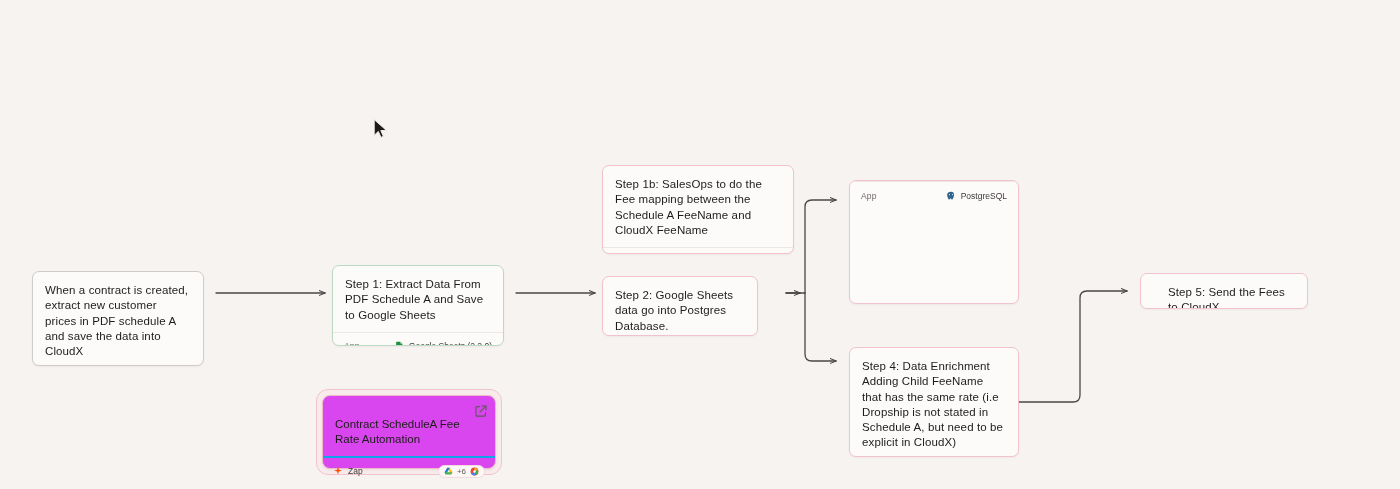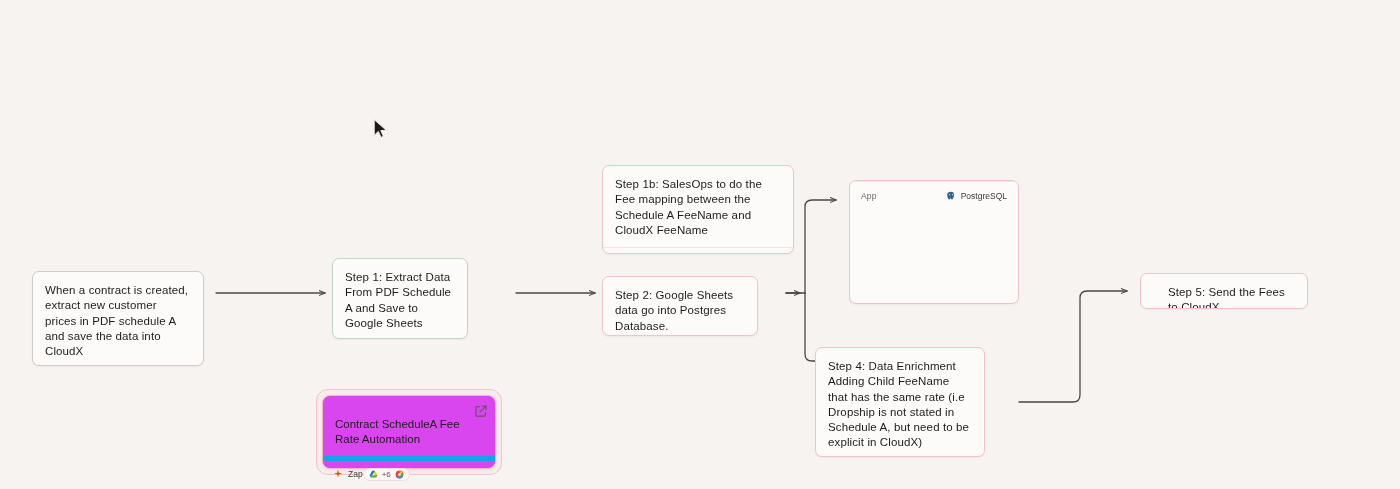--- a/index.html
+++ b/index.html
@@ -116,24 +116,25 @@
     box-shadow: 0 1px 3px rgba(60, 40, 40, 0.07);
   }
   .zap-body {
     padding: 21px 12px 8px 12px;
     font-size: 11.5px;
     line-height: 1.33;
     color: #1d1c1b;
     flex: 1 1 auto;
   }
   .zap-footer {
-    border-top: 5px solid #0ea5e9;
+    border-top: 2px solid #0ea5e9;
     padding: 5px 10px 6px 10px;
     display: flex;
     align-items: center;
+    justify-content: space-between;
     min-height: 17px;
   }
   .zap-left {
     display: flex;
     align-items: center;
     gap: 5px;
     font-size: 8.5px;
     color: #3d3a38;
   }
   .zap-right {
@@ -185,21 +186,21 @@
       <path d="M805,293 L805,207 Q805,200 812,200 L836,200" marker-end="url(#ah)"></path>
       <path d="M805,293 L805,354 Q805,361 812,361 L836,361" marker-end="url(#ah)"></path>
       <path d="M1019,402 L1073,402 Q1080,402 1080,395 L1080,298 Q1080,291 1087,291 L1127,291" marker-end="url(#ah)"></path>
     </g>
   </svg>
 
   <div id="nodes">
       <div class="node neutral" style="left: 32px; top: 271px; width: 172px; height: 95px;">
         <div class="node-body">When a contract is created, extract new customer prices in PDF schedule A and save the data into CloudX</div>
       </div>
-      <div class="node green" style="left: 332px; top: 258px; width: 136px; height: 81px; justify-content: space-between;">
+      <div class="node green" style="left: 332px; top: 265px; width: 172px; height: 81px; justify-content: space-between;">
         <div class="node-body">Step 1: Extract Data From PDF Schedule A and Save to Google Sheets</div>
         <div class="node-footer">
           <span class="slot-label">App</span>
           <span class="app-info">
             <span class="ico"><svg viewBox="0 0 12 12" width="10" height="10">
                 <path d="M2.6,0.9 H7.4 L10.0,3.4 V11.1 H2.6 Z" fill="#1e8e3e"></path>
                 <path d="M7.4,0.9 L10.0,3.4 H7.4 Z" fill="#97d6ac"></path>
                 <rect x="4.1" y="5.1" width="4.0" height="0.8" fill="#ffffff"></rect>
                 <rect x="4.1" y="6.6" width="4.0" height="0.8" fill="#ffffff"></rect>
                 <rect x="4.1" y="8.1" width="4.0" height="0.8" fill="#ffffff"></rect>
@@ -222,21 +223,21 @@
           <span class="app-info">
             <span class="ico"><svg viewBox="0 0 12 12" width="10" height="10">
                 <path d="M6.0,0.8 C3.3,0.8 1.4,2.1 1.4,4.3 c0,2.0 0.6,3.9 1.5,5.4 c0.4,0.7 1.2,0.9 1.6,0.2 l0.5,-0.9 l0.9,0 l0.6,0.9 c0.4,0.7 1.2,0.5 1.6,-0.2 c0.9,-1.5 1.5,-3.4 1.5,-5.4 C9.6,2.1 8.7,0.8 6.0,0.8 Z" fill="#31648c"></path>
                 <path d="M4.3,3.6 a0.55,0.7 0 1 0 0.01,0 Z" fill="#ffffff"></path>
                 <path d="M7.8,3.6 a0.55,0.7 0 1 0 0.01,0 Z" fill="#ffffff"></path>
               </svg></span>
             <span>PostgreSQL</span>
           </span>
         </div>
       </div>
-      <div class="node" style="left: 815px; top: 347px; width: 170px; height: 110px;">
+      <div class="node" style="left: 849px; top: 347px; width: 170px; height: 110px;">
         <div class="node-body">Step 4: Data Enrichment
 Adding Child FeeName that has the same rate (i.e Dropship is not stated in Schedule A, but need to be explicit in CloudX)</div>
       </div>
       <div class="node" style="left: 1140px; top: 273px; width: 168px; height: 36px; padding-left: 15px;">
         <div class="node-body">Step 5: Send the Fees to CloudX</div>
       </div>
     </div>
 
   <div class="zap-wrap" id="zapWrap" style="left: 322px; top: 395px; width: 174px; height: 74px;">
     <div class="zap-halo"></div>

